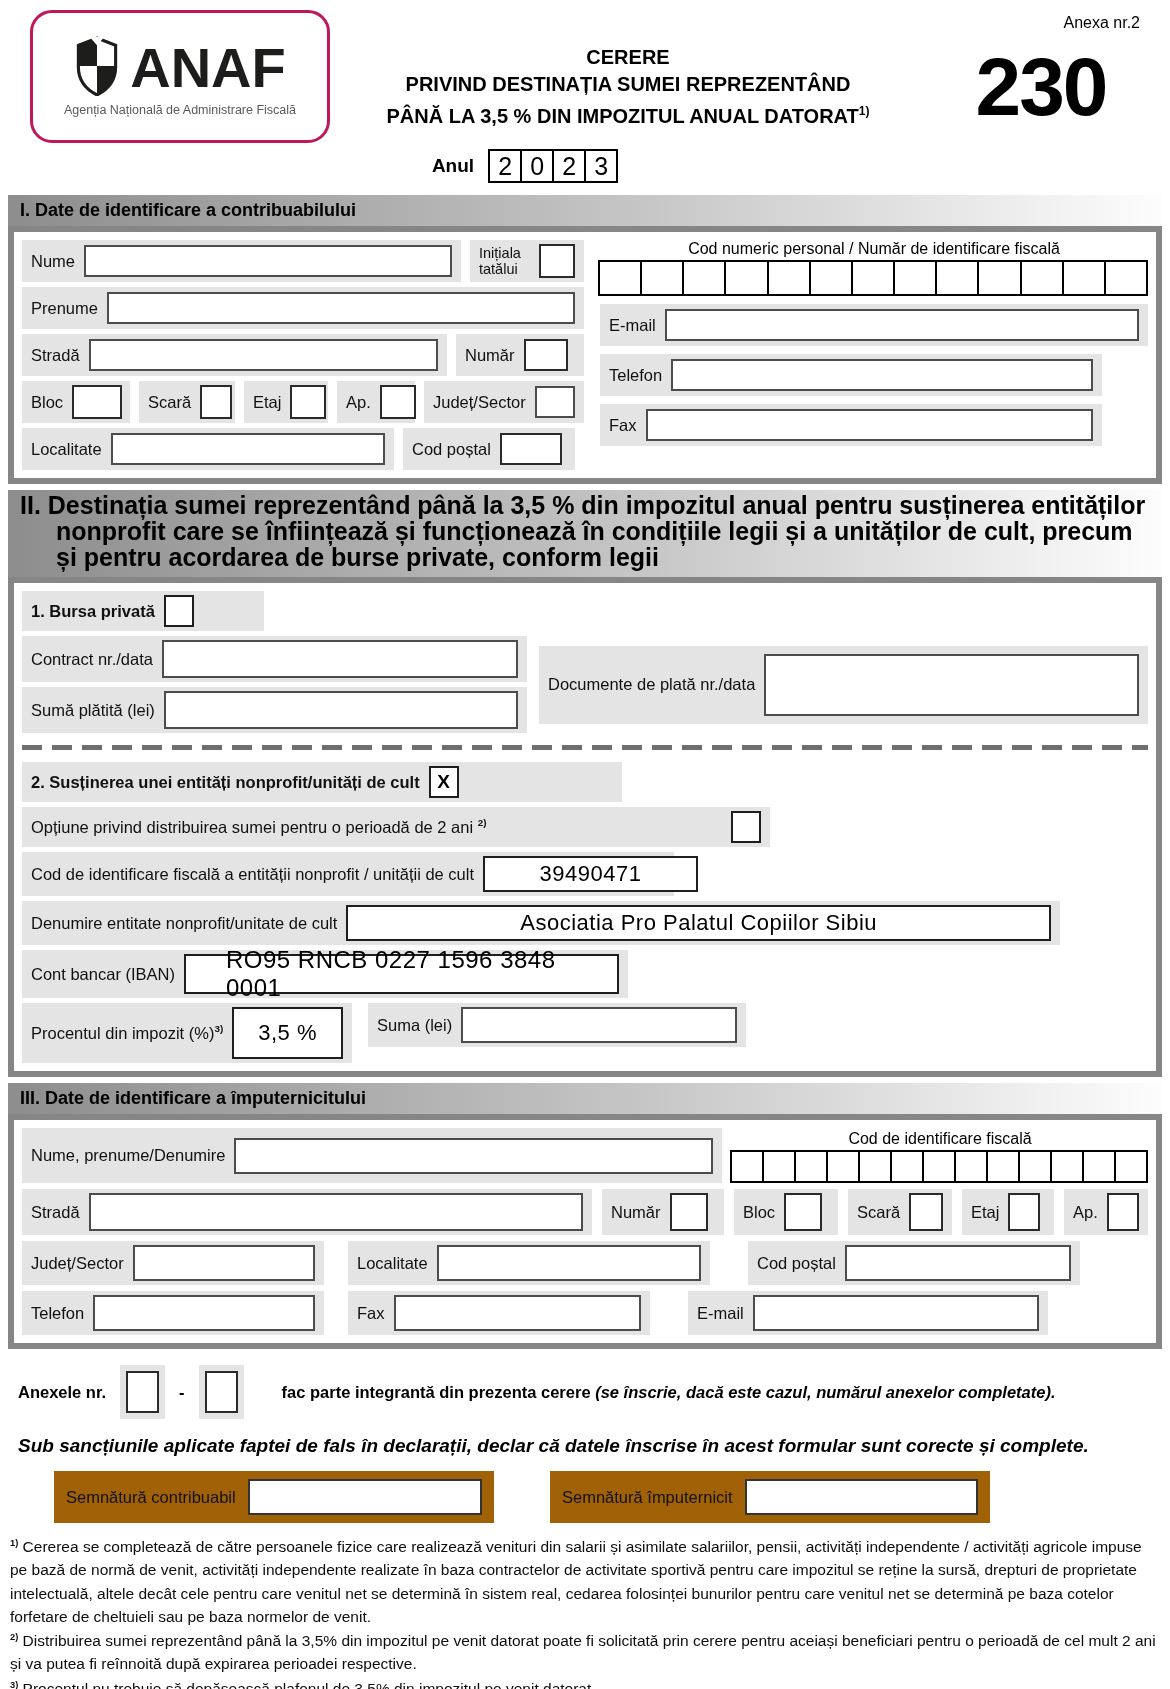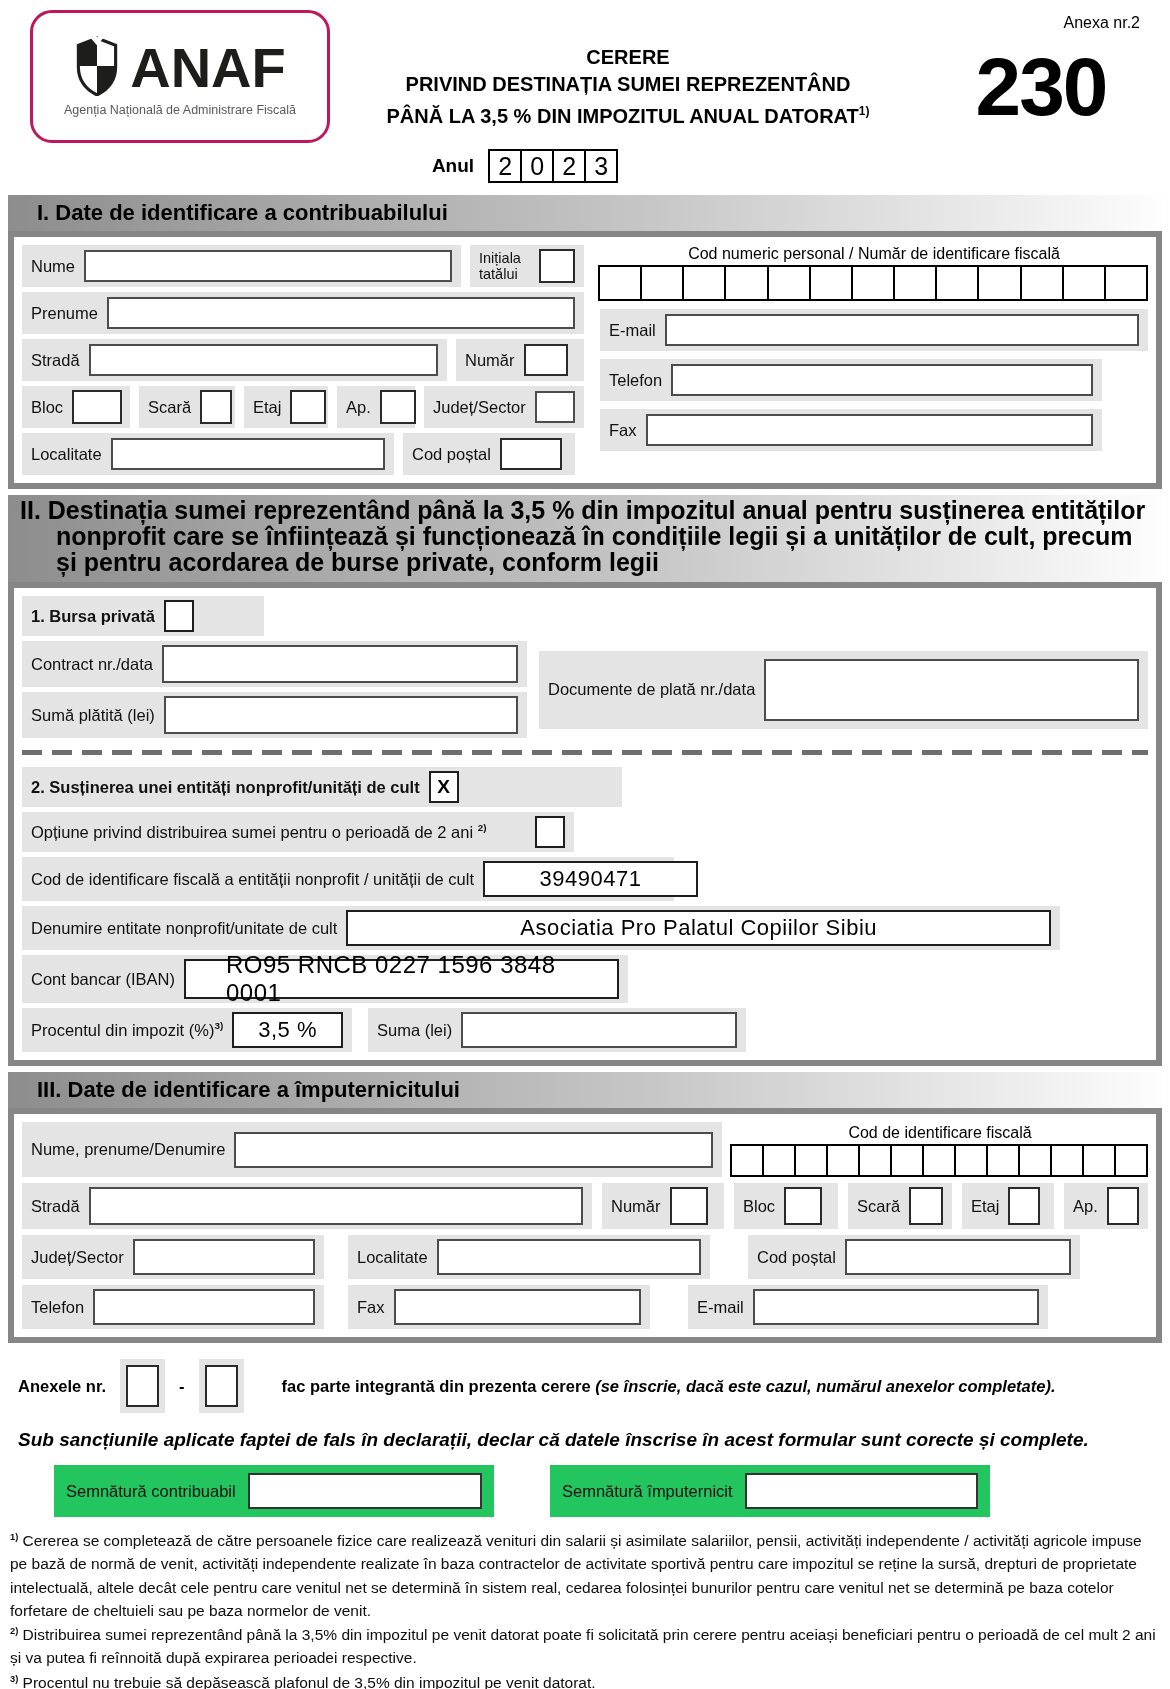--- a/index.html
+++ b/index.html
@@ -19,21 +19,21 @@
   .anexa{font-size:16px;align-self:flex-end;padding-right:16px;}
   .form-no{font-size:82px;font-weight:800;line-height:1;margin-top:14px;letter-spacing:-2px;}
   .sup{vertical-align:super;font-size:0.6em;font-weight:700;}
 
   .year-row{display:flex;align-items:center;justify-content:center;margin:6px 0 12px -120px;gap:16px;}
   .year-lbl{font-weight:700;font-size:19px;}
   .year-cells{display:flex;}
   .year-cell{width:34px;height:34px;border:2px solid #000;margin-left:-2px;background:#fff;display:flex;align-items:center;justify-content:center;font-size:25px;}
 
   
-  .sec-head{background:linear-gradient(90deg,#8d8d8d 0%,#c6c6c6 55%,#fdfdfd 100%);font-weight:700;font-size:22px;padding:5px 29px;margin-top:6px;}
+  .sec-head{background:linear-gradient(90deg,#8d8d8d 0%,#c6c6c6 55%,#fdfdfd 100%);font-weight:700;font-size:18px;padding:5px 12px;margin-top:6px;}
   .sec-head.multi{font-size:25px;line-height:26px;padding:2px 14px 7px 48px;text-indent:-36px;}
   .sec-body{border:6px solid #868686;background:#fff;padding:8px;}
 
   .plate{background:#e4e4e4;display:flex;align-items:center;padding:4px 9px;gap:9px;}
   .lbl{font-size:16.5px;white-space:nowrap;color:#111;}
   .lbl.b{font-weight:700;}
   .inp{background:#fff;border:2px solid #4c4c4c;height:32px;flex:1;min-width:0;}
   .chk{width:30px;height:32px;background:#fff;border:2px solid #1e1e1e;display:flex;align-items:center;justify-content:center;font-size:19px;font-weight:700;flex-shrink:0;}
   .cells{display:flex;}
   .cell{flex:1;height:36px;background:#fff;border:2px solid #000;margin-left:-2px;}
@@ -65,21 +65,21 @@
   .cif3{flex:1;padding-top:2px;}
 
   
   .anexe-row{display:flex;align-items:center;margin:16px 0 0 10px;gap:14px;}
   .mini-plate{background:#e4e4e4;padding:6px;display:flex;}
   .mini-box{width:33px;height:42px;background:#fff;border:2px solid #2a2a2a;}
   .anexe-text{font-weight:700;font-size:16.5px;}
   .anexe-text i{font-style:italic;}
   .decl{font-weight:700;font-style:italic;font-size:19px;margin:16px 0 0 10px;}
   .sig-row{display:flex;gap:56px;margin:14px 0 0 46px;}
-  .sig-plate{background:#22c55e;width:440px;display:flex;align-items:center;gap:12px;padding:8px 12px;}
+  .sig-plate{background:#a16207;width:440px;display:flex;align-items:center;gap:12px;padding:8px 12px;}
   .sig-plate .inp{height:36px;border-color:#333;}
 
   
   .fnotes{margin:12px 2px 0 2px;font-size:15.5px;line-height:1.5;color:#0d0d0d;}
   .fnote{margin-bottom:1px;}
 </style>
 </head>
 <body>
 
 <div class="page">
@@ -252,21 +252,21 @@
       </div>
     </div>
 
     <div class="dash-sep"></div>
 
     <div class="plate w-fit" style="width:600px">
       <span class="lbl b">2. Susținerea unei entități nonprofit/unități de cult</span>
       <div class="chk">X</div>
     </div>
 
-    <div class="plate w-fit" style="width:552px">
+    <div class="plate w-fit" style="width:748px">
       <span class="lbl"><span>Opțiune privind distribuirea sumei pentru o perioadă de 2 ani</span> <span class="sup">2)</span></span>
       <div class="chk" style="margin-left:auto"></div>
     </div>
 
     <div class="plate w-fit" style="width:652px">
       <span class="lbl">Cod de identificare fiscală a entității nonprofit / unității de cult</span>
       <div class="inp val" style="flex:0 0 215px;height:36px;border-color:#1e1e1e">39490471</div>
     </div>
 
     <div class="plate" style="margin-right:88px">
@@ -275,21 +275,21 @@
     </div>
 
     <div class="plate w-fit" style="width:606px">
       <span class="lbl">Cont bancar (IBAN)</span>
       <div class="inp val" style="height:40px;font-size:24px;justify-content:flex-start;padding-left:40px;border-color:#1e1e1e">RO95 RNCB 0227 1596 3848 0001</div>
     </div>
 
     <div class="s1-row" style="gap:16px">
       <div class="plate w-fit" style="width:330px">
         <span class="lbl"><span>Procentul din impozit (%)</span><span class="sup">3)</span></span>
-        <div class="inp val" style="height:36px;border-color:#1e1e1e">3,5 %</div>
+        <div class="inp val" style="height:52px;border-color:#1e1e1e">3,5 %</div>
       </div>
       <div class="plate w-fit" style="width:378px">
         <span class="lbl">Suma (lei)</span>
         <div class="inp" style="height:36px"></div>
       </div>
     </div>
   </div>
 
   <div class="sec-head">III. Date de identificare a împuternicitului</div>
   <div class="sec-body s3">

